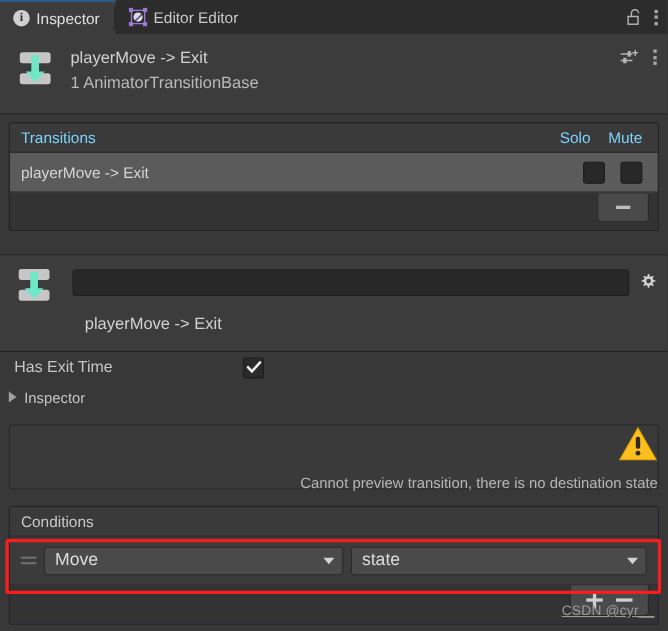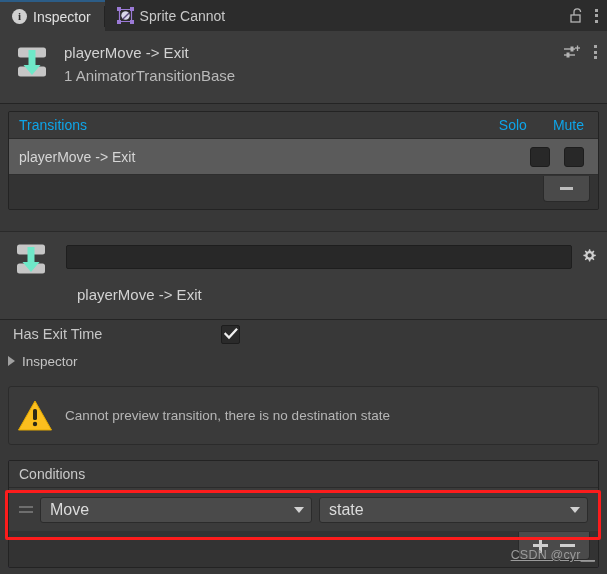--- a/index.html
+++ b/index.html
@@ -84,24 +84,24 @@
   .trans-wrap { top: 105px; height: 126px; padding: 6px 8px 0 8px; }
   .trans-box {
     border: 1px solid #232323; background: #333333;
     border-radius: 2px; overflow: hidden;
   }
   .trans-head {
     height: 27px; background: #3a3a3a;
     border-bottom: 1px solid #2b2b2b;
     display: flex; align-items: center;
     padding: 0 14px 0 10px;
-    font-size: 14px; color: #0ea5e9;
+    font-size: 14px; color: #7dd3fc;
   }
   .trans-head .grow { flex: 1; }
-  .trans-head .col { margin-left: 26px; text-align: right; }
+  .trans-head .col { margin-left: 16px; text-align: right; }
   .trans-row {
     height: 36px; background: #5b5b5b;
     display: flex; align-items: center;
     padding: 0 14px 0 10px;
     font-size: 14px; color: #d6d6d6;
     border-bottom: 1px solid #2e2e2e;
   }
   .trans-row .grow { flex: 1; }
   .cbox {
     width: 20px; height: 20px; background: #282828;
@@ -153,21 +153,21 @@
     width: 0; height: 0;
     border-left: 7px solid #a0a0a0;
     border-top: 5px solid transparent; border-bottom: 5px solid transparent;
   }
 
   
   .warn-wrap { top: 382px; height: 70px; padding: 4px 8px 0 8px; }
   .warn-box {
     height: 59px; background: #3a3a3a;
     border: 1px solid #2b2b2b; border-radius: 3px;
-    display: flex; align-items: center; padding-left: 8px; gap: 12px;
+    display: flex; align-items: flex-end; padding-left: 8px; gap: 12px; flex-direction: column;
   }
   .warn-tri { width: 36px; height: 33px; position: relative; flex: 0 0 auto; }
   .warn-text { font-size: 13.5px; color: #b6b6b6; }
 
   
   .cond-wrap { top: 452px; height: 122px; padding: 8px 8px 0 8px; }
   .cond-box {
     border: 1px solid #232323; background: #4c1d95;
     border-radius: 2px; overflow: visible; position: relative;
   }
@@ -246,21 +246,21 @@
       <svg width="17" height="17" viewBox="0 0 17 17">
         <path d="M2.5 2.5 H14.5 V14.5 H2.5 Z" fill="none" stroke="#9b7ad6" stroke-width="1.2"></path>
         <circle cx="8.5" cy="8.5" r="4.2" fill="#d8d8e8"></circle>
         <path d="M5.4 11.6 L11.6 5.4 L12.6 6.4 L6.4 12.6 Z" fill="#5a4a7a"></path>
         <rect x="0" y="0" width="4" height="4" fill="#9b7ad6"></rect>
         <rect x="13" y="0" width="4" height="4" fill="#9b7ad6"></rect>
         <rect x="0" y="13" width="4" height="4" fill="#9b7ad6"></rect>
         <rect x="13" y="13" width="4" height="4" fill="#9b7ad6"></rect>
       </svg>
     </span>
-    <span>Sprite Cannot</span>
+    <span>Editor Editor</span>
   </div>
 
   <div class="tabbar-spacer"></div>
 
   <div class="tab-icons">
     <span class="lock-icon">
       <svg width="14" height="17" viewBox="0 0 14 17">
         <rect x="1" y="8" width="9" height="7" fill="none" stroke="#b4b4b4" stroke-width="1.3"></rect>
         <path d="M4 8 V5.2 A3 3 0 0 1 10.6 5.0" fill="none" stroke="#b4b4b4" stroke-width="1.3"></path>
       </svg>

